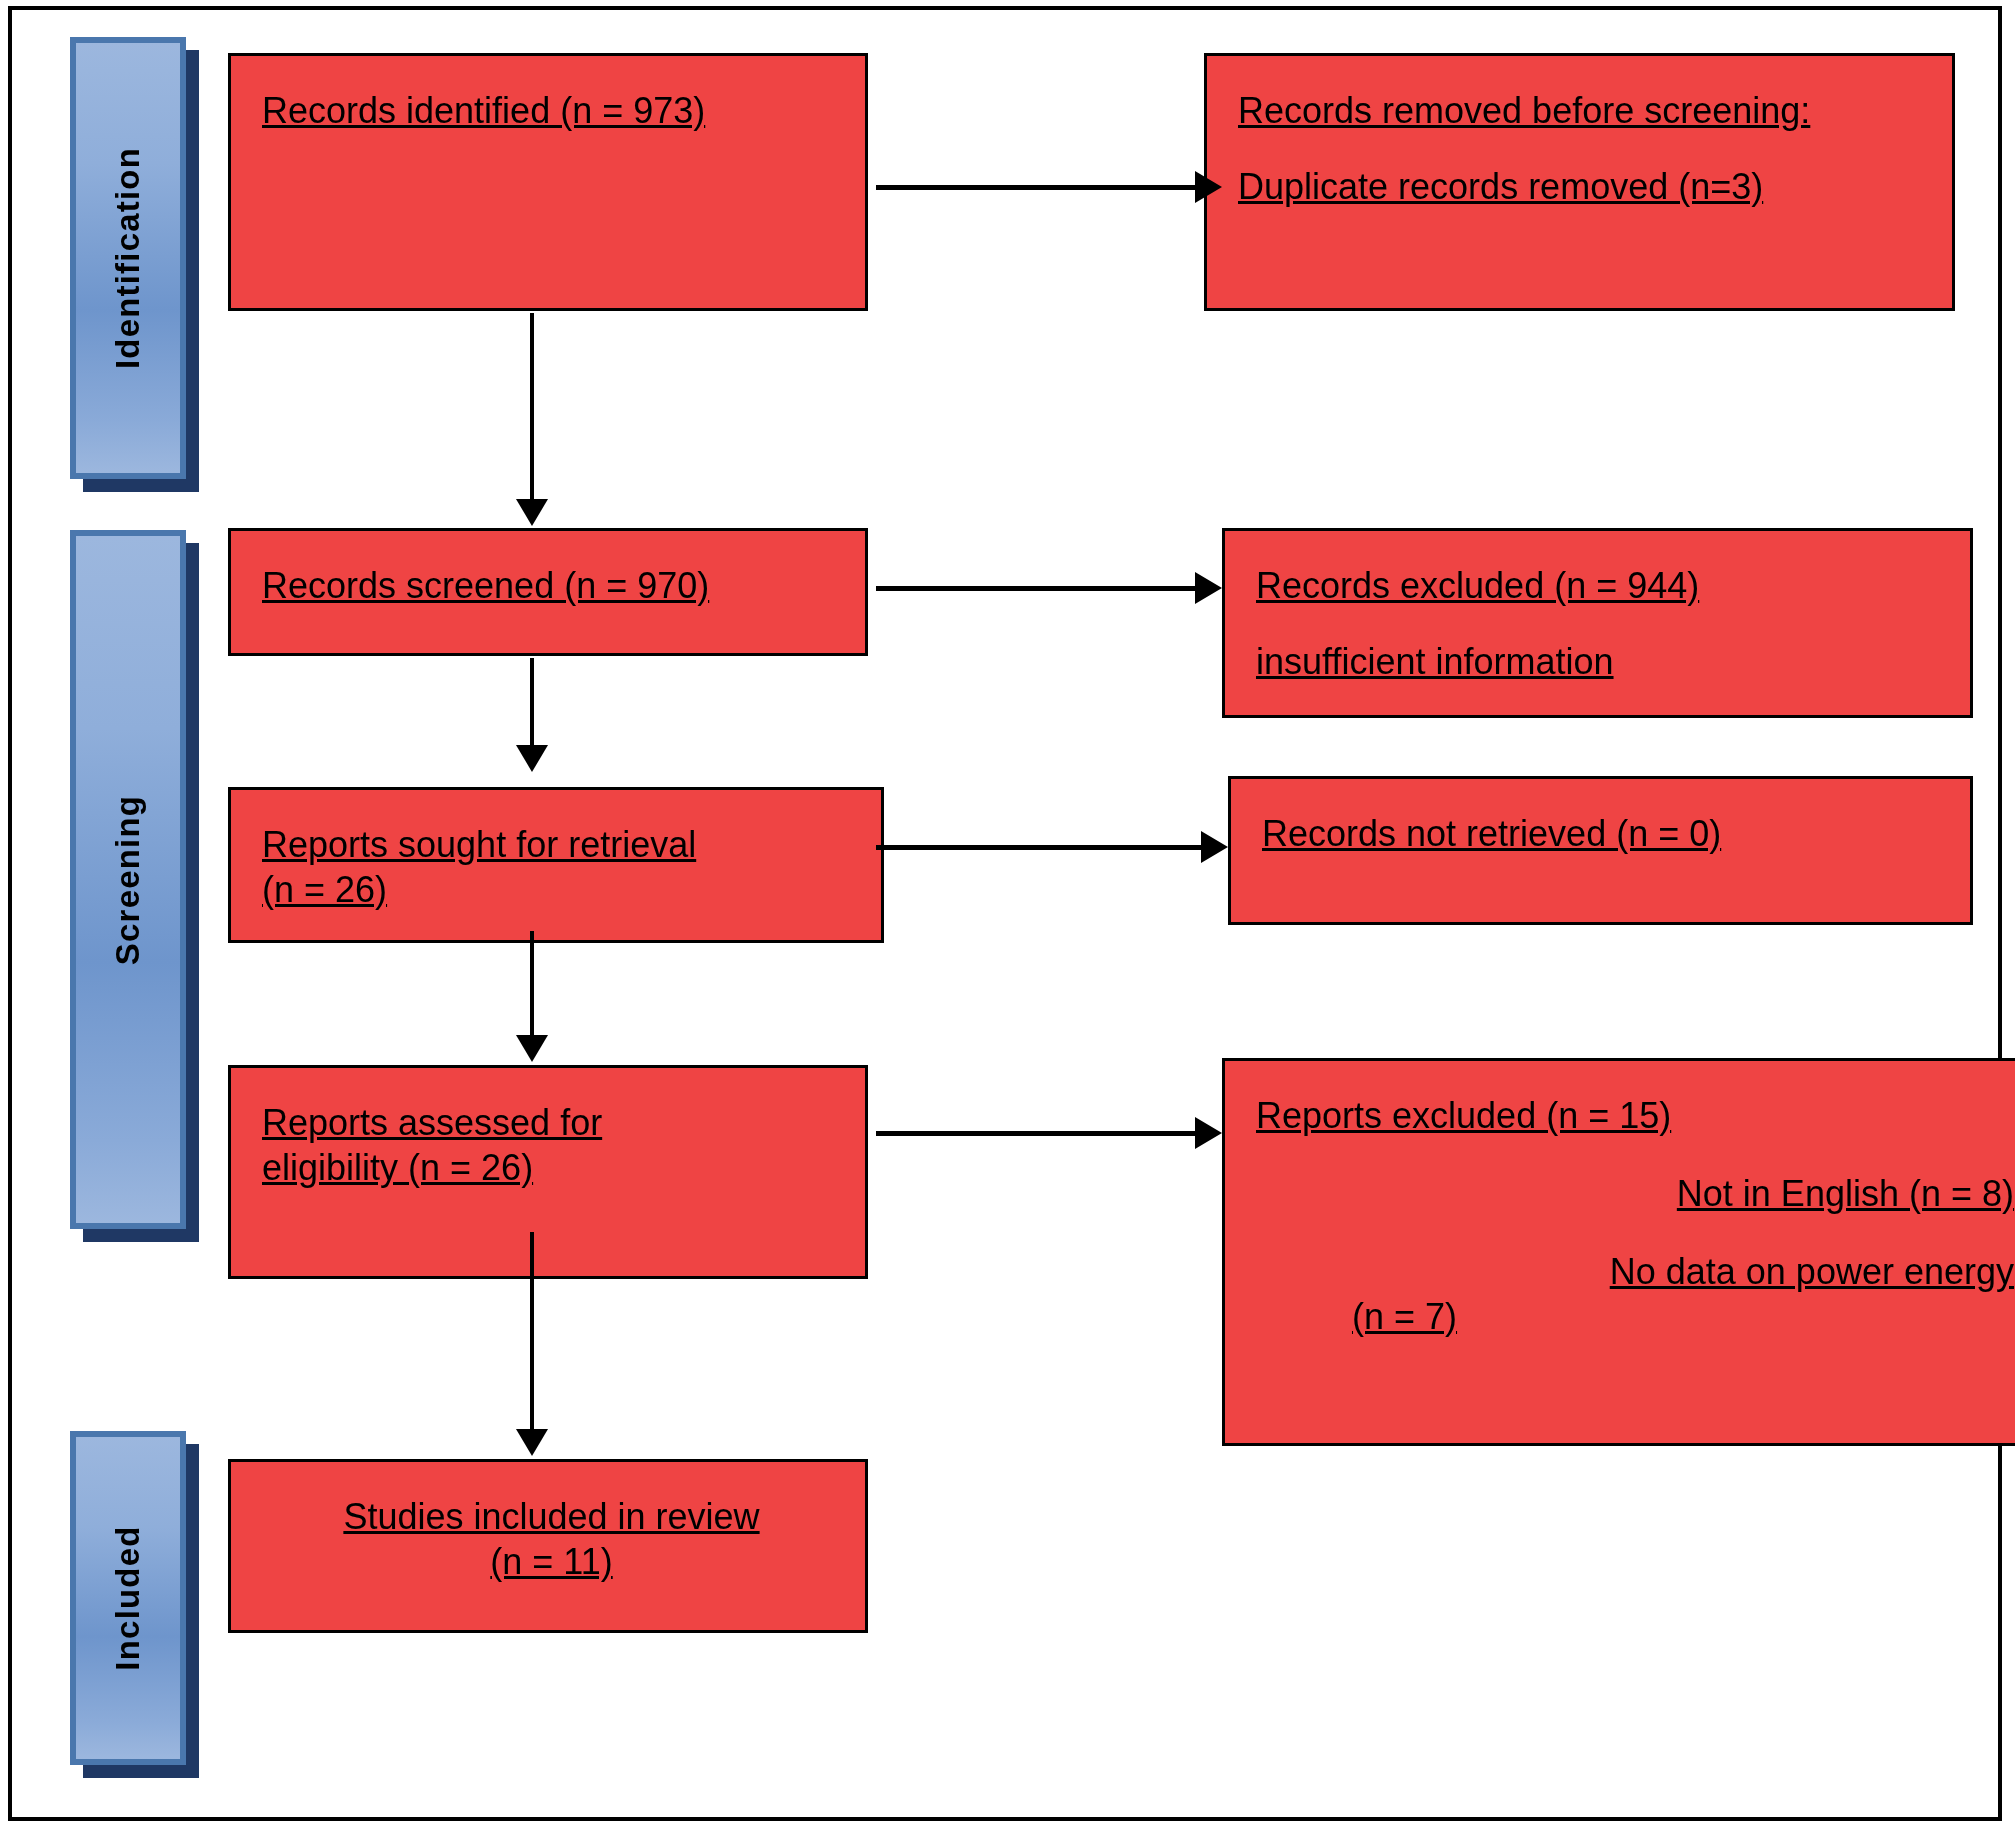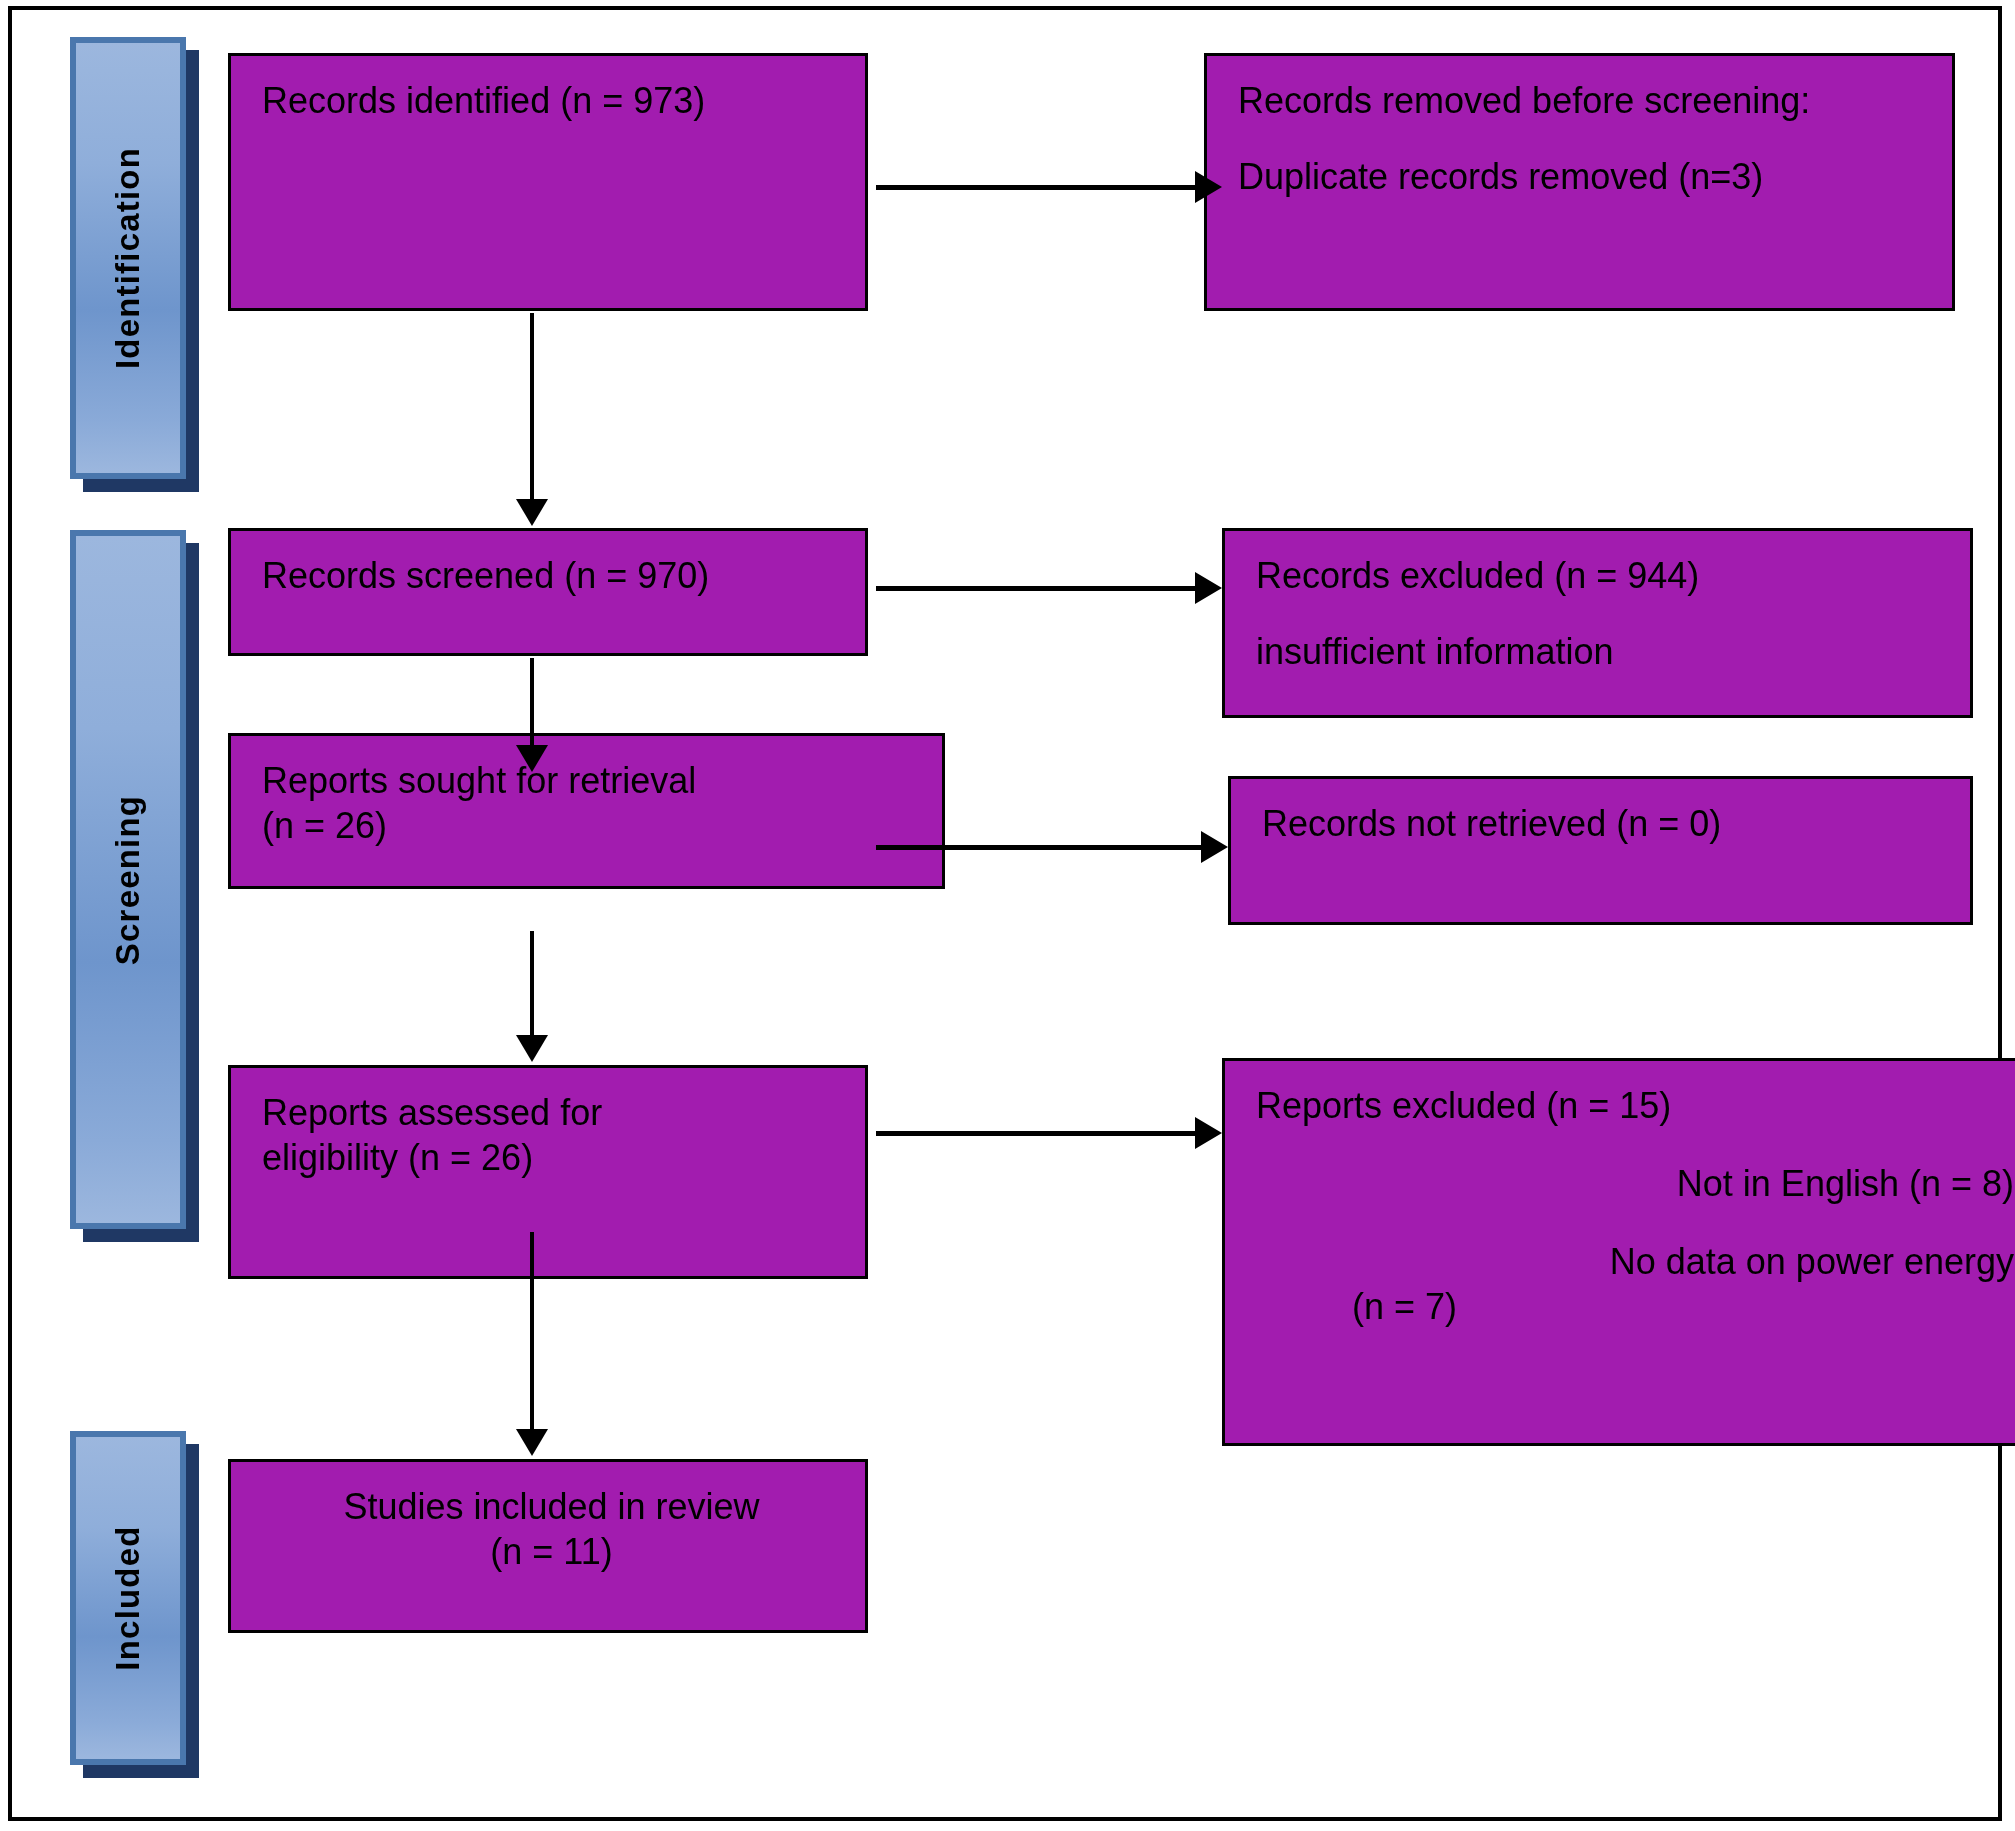--- a/index.html
+++ b/index.html
@@ -60,22 +60,23 @@
     font-size: 33px;
     letter-spacing: 1.2px;
     color: #000000;
   }
 
   
   .flow-box {
     position: absolute;
     box-sizing: border-box;
     border: 3.6px solid #000000;
-    background: #a21caf;
-    padding: 26px 24px 0 31px;
+    background: #ef4444;
+    padding: 36px 24px 0 31px;
+    text-decoration: underline;
   }
   .flow-box .line {
     font-size: 36px;
     line-height: 1.08;
     color: #000000;
     white-space: nowrap;
   }
   .flow-box .line.gap {
     margin-top: 37px;
   }
@@ -157,21 +158,21 @@
   </div>
 
   <div class="flow-box" style="left:228px; top:53px; width:640px; height:258px;">
     <div class="line">Records identified (n = 973)</div>
   </div>
 
   <div class="flow-box" style="left:228px; top:528px; width:640px; height:128px;">
     <div class="line">Records screened (n = 970)</div>
   </div>
 
-  <div class="flow-box" style="left:228px; top:733px; width:717px; height:156px;">
+  <div class="flow-box" style="left:228px; top:787px; width:656px; height:156px;">
     <div class="line">Reports sought for retrieval</div>
     <div class="line tight">(n = 26)</div>
   </div>
 
   <div class="flow-box" style="left:228px; top:1065px; width:640px; height:214px;">
     <div class="line">Reports assessed for</div>
     <div class="line tight">eligibility (n = 26)</div>
   </div>
 
   <div class="flow-box" style="left:228px; top:1459px; width:640px; height:174px;text-align:center;">

